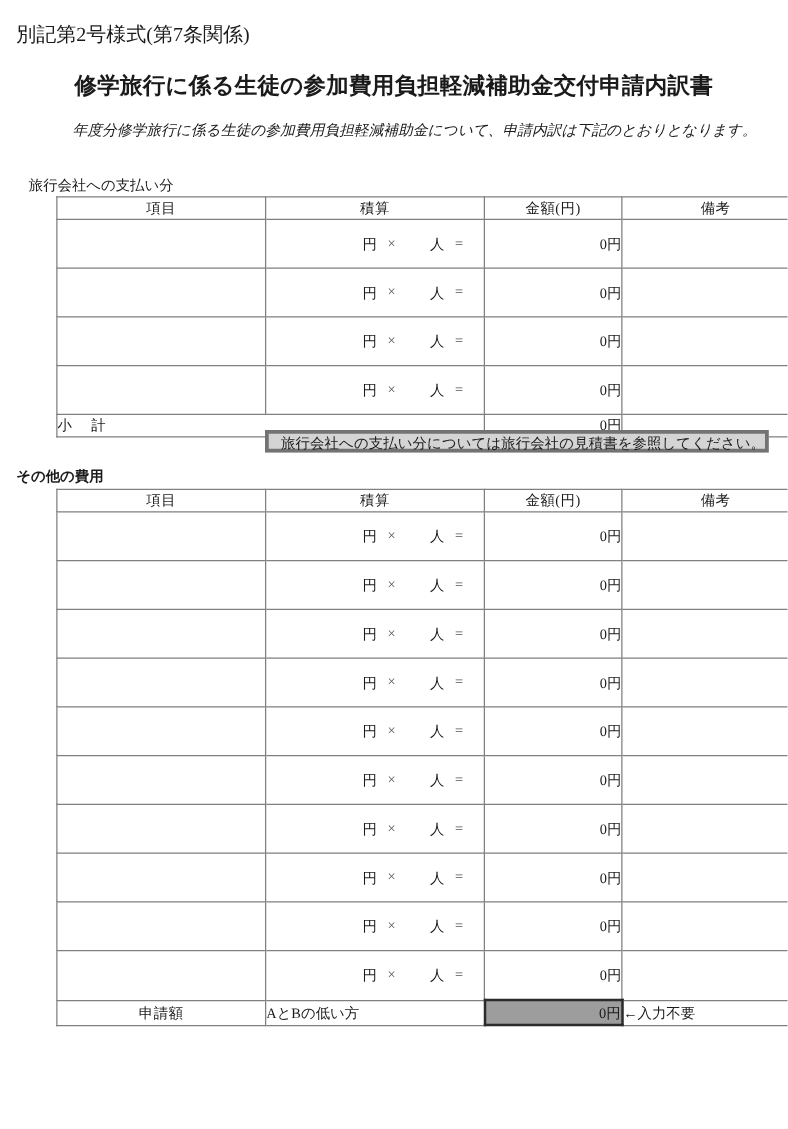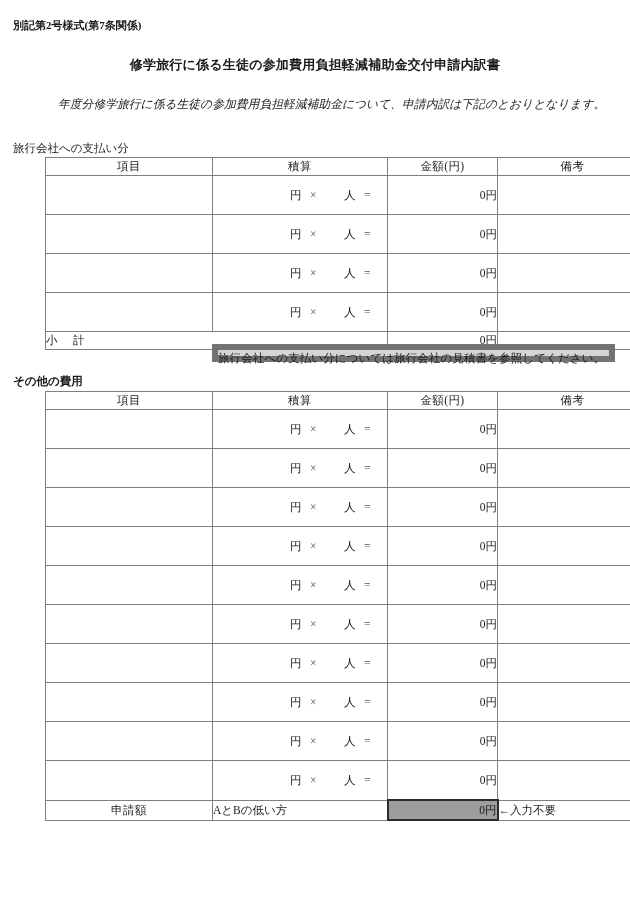--- a/index.html
+++ b/index.html
@@ -22,53 +22,52 @@
     width: 630px;
     height: 903px;
     overflow: hidden;
   }
 
   
   .form-code {
     position: absolute;
     left: 13px;
     top: 18px;
-    font-size: 11px;
+    font-size: 16px;
     letter-spacing: 0px;
     white-space: nowrap;
-    font-weight: bold;
   }
   .doc-title {
     position: absolute;
     left: 0;
     top: 56px;
     width: 630px;
     text-align: center;
-    font-size: 13px;
+    font-size: 18px;
     font-weight: bold;
     letter-spacing: 0.2px;
     white-space: nowrap;
   }
   .doc-intro {
     position: absolute;
     left: 58px;
     top: 97px;
     font-size: 11.8px;
     letter-spacing: 0px;
     white-space: nowrap;
     font-style: italic;
   }
 
   
   .section-caption {
     position: absolute;
     font-size: 11.5px;
     white-space: nowrap;
   }
-  #cap-travel { left: 13px; top: 141px; }
+  #cap-travel { left: 23px; top: 141px; }
   #cap-other  { left: 13px; top: 374px; font-weight: bold; }
 
   
   .tbl {
     position: absolute;
     border-collapse: collapse;
     table-layout: fixed;
     font-size: 11.5px;
     margin-left: 32px;
   }
@@ -193,25 +192,25 @@
   }
 
   
   .callout {
     position: absolute;
     left: 212px;
     top: 344px;
     width: 403px;
     height: 18px;
     background: #d4d4d4;
-    border: 6px solid #737373;
+    border: 3px solid #737373;
     box-sizing: border-box;
     font-size: 11.5px;
     line-height: 16px;
-    text-align: left;
+    text-align: right;
     white-space: nowrap;
     letter-spacing: 0.1px;
   }
 </style>
 </head>
 <body>
 
 <div class="page">
 
   <div class="form-code">別記第2号様式(第7条関係)</div>

